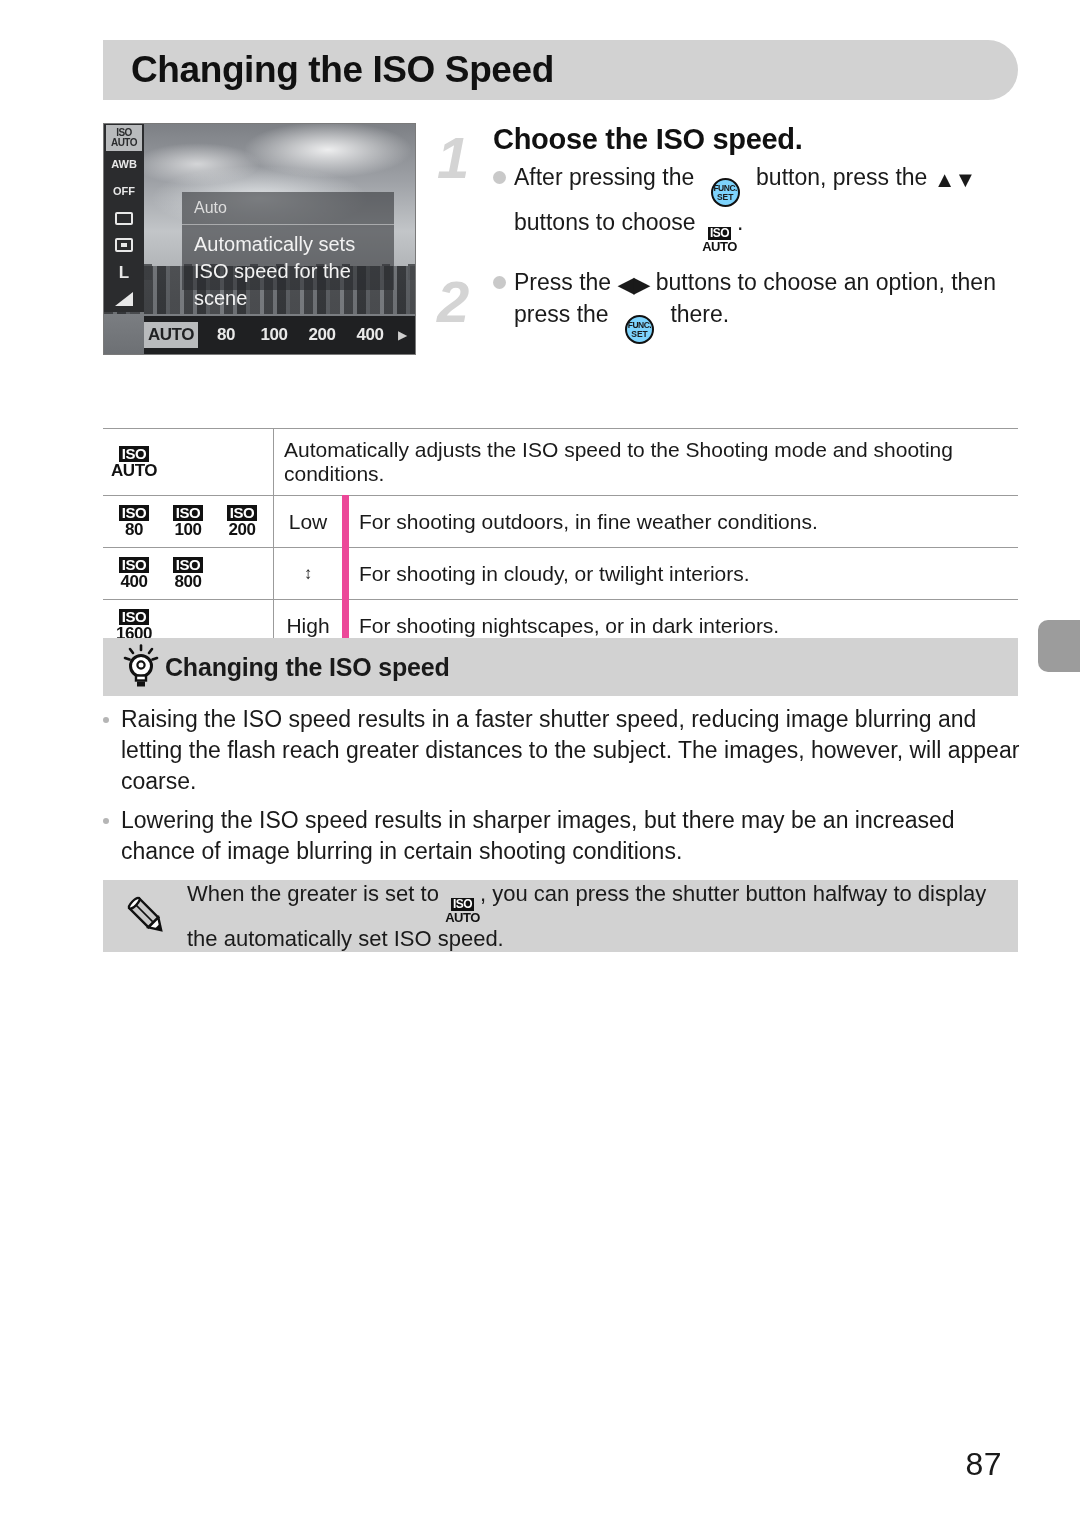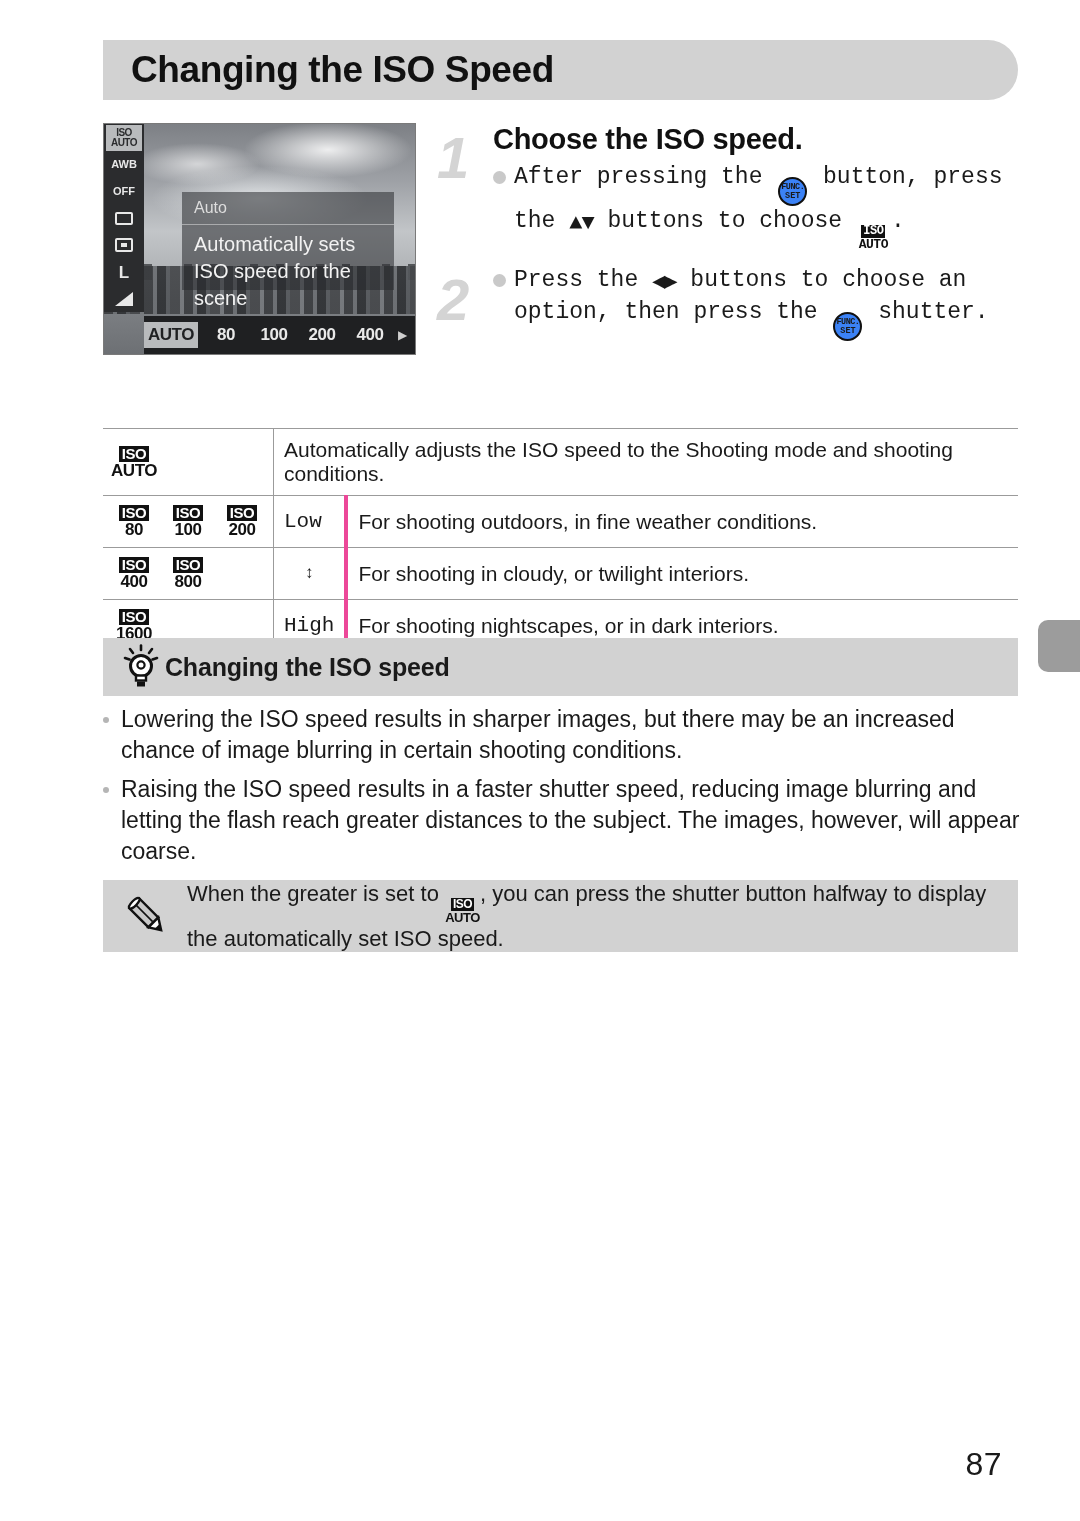--- a/index.html
+++ b/index.html
@@ -126,27 +126,27 @@
   .b-row { display:flex; align-items:flex-start; font-size:23px; line-height:1.38; color:#1a1a1a;}
   .dot {
     flex:none; width:13px; height:13px; border-radius:50%;
     background:#c9c9c9; margin-top:9px; margin-right:8px;
   }
   .tri {
     flex:none; width:0; height:0; margin-top:9px; margin-right:7px;
     border-left:13px solid #c9c9c9;
     border-top:8px solid transparent; border-bottom:8px solid transparent;
   }
-  .b-text { flex:1;font-family:Liberation Mono, monospace; }
+  .b-text { flex:1; }
 
   
   .func {
     display:inline-flex; flex-direction:column; align-items:center; justify-content:center;
     width:29px; height:29px; border-radius:50%; border:2.5px solid #111;
-    vertical-align:-6px; margin:0 2px; background:#3b82f6;
+    vertical-align:-6px; margin:0 10px; background:#7dd3fc;
   }
   .func b { font-size:8.5px; line-height:9px; font-weight:bold; letter-spacing:-0.5px;}
   .func i { font-size:8.5px; line-height:8px; font-style:normal; font-weight:bold;}
   .iso-g {
     display:inline-flex; flex-direction:column; align-items:center;
     vertical-align:-7px; margin:0 2px; width:31px;
   }
   .iso-g .top {
     background:#111; color:#fff; font-size:12px; font-weight:bold;
     line-height:13px; padding:0 2px; letter-spacing:-0.5px;
@@ -158,21 +158,21 @@
   .ar { font-size:22px; line-height:1; vertical-align:-2px; letter-spacing:-1px;}
 
   
   .tbl {
     position:absolute; left:103px; top:428px; width:915px;
     border-collapse:collapse; font-size:21px;
   }
   .tbl td { border-top:1px solid #9b9b9b; border-bottom:1px solid #9b9b9b;
             padding:9px 10px; vertical-align:middle; color:#1a1a1a;}
   .tbl .c-icon { width:152px; border-right:1px solid #9b9b9b; }
-  .tbl .c-level { width:72px; text-align:left; border-right:4px solid #ec4899;font-family:Liberation Mono, monospace; }
+  .tbl .c-level { width:72px; text-align:center; border-right:7px solid #ec4899; }
   .iso-cell { display:flex; gap:12px; }
   .iso-t {
     display:flex; flex-direction:column; align-items:center; width:42px;
   }
   .iso-t .top { background:#111; color:#fff; font-size:15px; font-weight:bold;
                 line-height:16px; padding:0 3px; letter-spacing:-0.5px;}
   .iso-t .bot { color:#111; font-size:17px; font-weight:bold; line-height:17px;
                 letter-spacing:-0.5px;}
   .updown { display:flex; flex-direction:column; align-items:center; line-height:0.7; font-size:17px;}
 
@@ -288,21 +288,21 @@
     </div>
 
     <div class="step" style="margin-top:14px">
       <div class="step-num">2</div>
       <div class="step-body">
         <div class="b-row">
           <span class="dot"></span>
           <span class="b-text"><span>Press the </span><span class="ar">◀▶</span><span> buttons to choose an option, then press the </span><span class="func">
                 <b>FUNC.</b>
                 <i>SET</i>
-              </span><span> shutter.</span></span>
+              </span><span> there.</span></span>
         </div>
       </div>
     </div>
 
   </div>
 
   <table class="tbl">
     <tbody>
       <tr>
         <td class="c-icon">
@@ -384,25 +384,25 @@
       <circle cx="20" cy="21" r="3.6" fill="none" stroke="#111" stroke-width="2.2"></circle>
       <rect x="15" y="31.5" width="10" height="5" fill="#fff" stroke="#111" stroke-width="2.4"></rect>
       <rect x="16" y="37.5" width="8" height="5" fill="#111"></rect>
     </svg>
     <div class="tip-title">Changing the ISO speed</div>
   </div>
 
   <div class="tip-list">
     <div class="tip-li">
       <span class="sdot"></span>
-      <span>Lowering the ISO speed results in sharper images, but there may be an increased chance of image blurring in certain shooting conditions.</span>
+      <span>Raising the ISO speed results in a faster shutter speed, reducing image blurring and letting the flash reach greater distances to the subject. The images, however, will appear coarse.</span>
     </div>
     <div class="tip-li">
       <span class="sdot"></span>
-      <span>Raising the ISO speed results in a faster shutter speed, reducing image blurring and letting the flash reach greater distances to the subject. The images, however, will appear coarse.</span>
+      <span>Lowering the ISO speed results in sharper images, but there may be an increased chance of image blurring in certain shooting conditions.</span>
     </div>
   </div>
 
   <div class="note">
     <svg class="pencil" viewBox="0 0 48 48">
       <g transform="rotate(-45 24 24)">
         <rect x="17" y="6" width="14" height="27" fill="#c8c8c8" stroke="#111" stroke-width="2.4"></rect>
         <ellipse cx="24" cy="6" rx="7" ry="2.6" fill="#fff" stroke="#111" stroke-width="2.2"></ellipse>
         <line x1="24" y1="9" x2="24" y2="32" stroke="#111" stroke-width="1.6"></line>
         <polygon points="17,33 31,33 24,44" fill="#fff" stroke="#111" stroke-width="2.4"></polygon>

